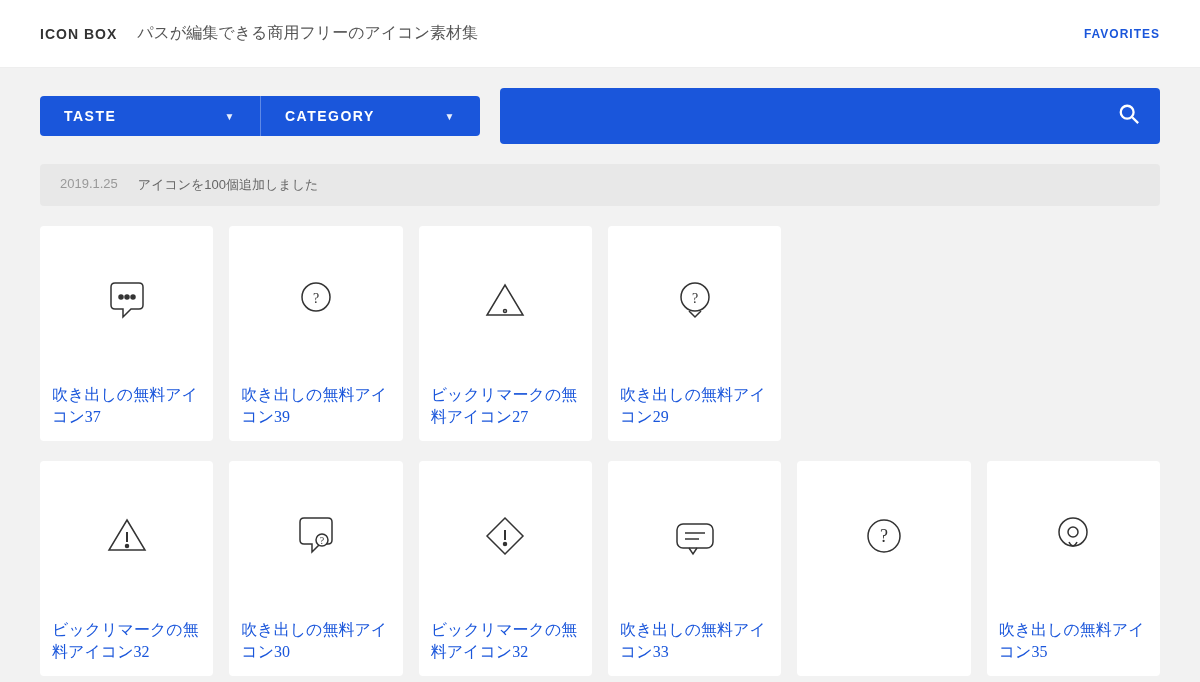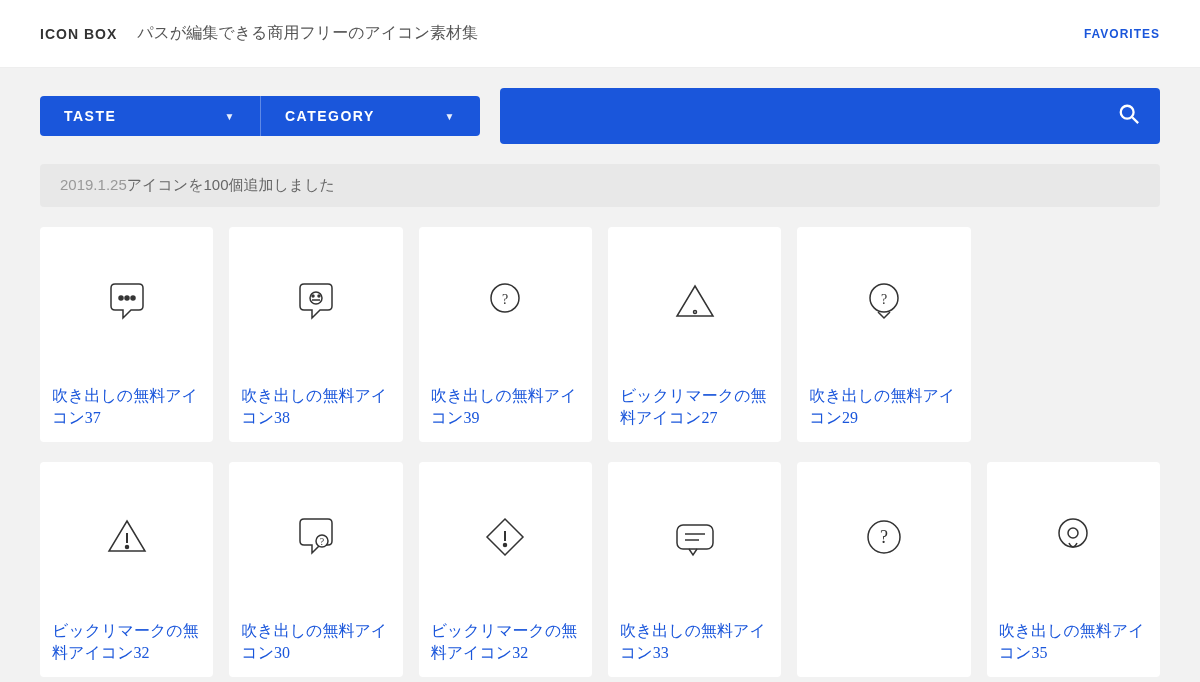--- a/index.html
+++ b/index.html
@@ -71,23 +71,24 @@
       padding: 0 20px;
     }
     .search-icon-btn { background: none; border: none; cursor: pointer; color: #fff; font-size: 20px; }
 
     
     .notice-bar {
       background: #e8e8e8;
       margin: 0 40px;
       padding: 12px 20px;
       border-radius: 4px;
-      font-size: 15px;
+      font-size: 13px;
       color: #666;
       display: flex;
+      gap: 20px;
     }
     .notice-date { color: #999; }
 
     
     .icon-grid {
       display: grid;
       grid-template-columns: repeat(6, 1fr);
       gap: 16px;
       padding: 20px 40px;
     }
@@ -164,32 +165,20 @@
         <path d="M8 10 Q8 6 12 6 L36 6 Q40 6 40 10 L40 28 Q40 32 36 32 L28 32 L20 40 L20 32 L12 32 Q8 32 8 28 Z"></path>
         <circle cx="18" cy="20" r="2" fill="#333"></circle>
         <circle cx="24" cy="20" r="2" fill="#333"></circle>
         <circle cx="30" cy="20" r="2" fill="#333"></circle>
       </svg>
     </div>
     <span class="icon-label">吹き出しの無料アイコン37</span>
   </div>
 
 
-  <div class="icon-card">
-    <div class="icon-preview">
-      <svg viewBox="0 0 48 48">
-        <path d="M8 10 Q8 6 12 6 L36 6 Q40 6 40 10 L40 28 Q40 32 36 32 L28 32 L20 40 L20 32 L12 32 Q8 32 8 28 Z"></path>
-        <circle cx="24" cy="20" r="6" stroke="#333" stroke-width="1.5" fill="none"></circle>
-        <line x1="20" y1="22" x2="28" y2="22" stroke="#333" stroke-width="1.5"></line>
-        <circle cx="21" cy="18" r="1" fill="#333"></circle>
-        <circle cx="27" cy="18" r="1" fill="#333"></circle>
-      </svg>
-    </div>
-    <span class="icon-label">吹き出しの無料アイコン38</span>
-  </div>
 
   <div class="icon-card">
     <div class="icon-preview">
       <svg viewBox="0 0 48 48">
         <circle cx="24" cy="20" r="14" stroke="#333" stroke-width="1.5" fill="none"></circle>
         <text x="24" y="26" text-anchor="middle" font-size="14" fill="#333" font-family="serif" stroke="none">?</text>
       </svg>
     </div>
     <span class="icon-label">吹き出しの無料アイコン39</span>
   </div>

